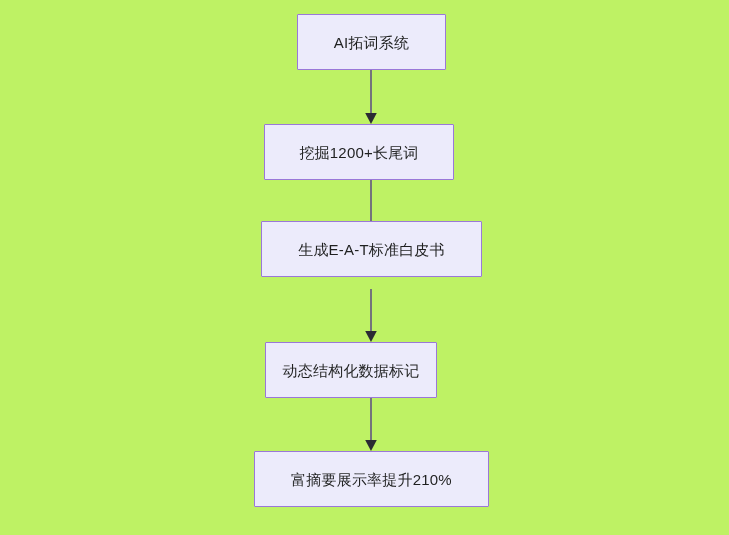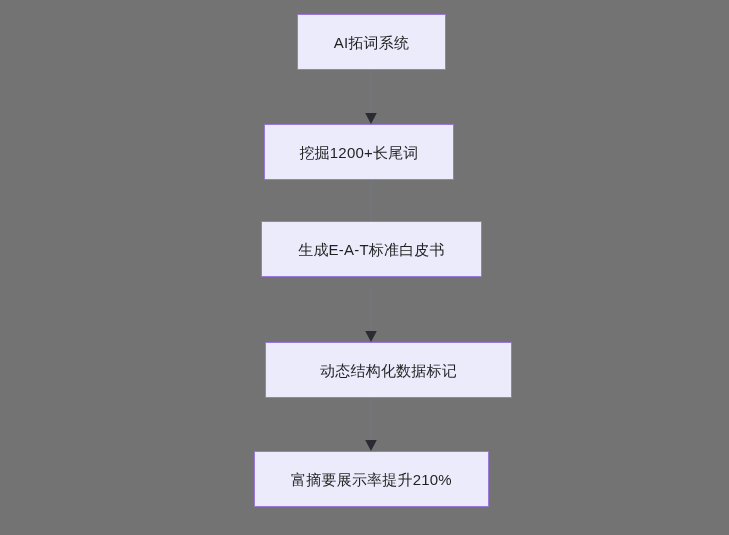--- a/index.html
+++ b/index.html
@@ -11,21 +11,21 @@
     height: 535px;
     background: #f8f8f8;
     font-family: "Liberation Sans", "DejaVu Sans", sans-serif;
     overflow: hidden;
   }
 
   #flowchart-canvas {
     position: relative;
     width: 729px;
     height: 535px;
-    background: #737373;
+    background: #bef264;
   }
 
   .node {
     position: absolute;
     box-sizing: border-box;
     background: #ecebfb;
     border: 1.4px solid #9a78d8;
     border-radius: 1px;
     display: flex;
     align-items: center;
@@ -39,21 +39,21 @@
     line-height: 1;
     letter-spacing: 0.2px;
     white-space: nowrap;
     font-family: "Liberation Sans", "DejaVu Sans", sans-serif;
   }
 
   
   .node-1 { left: 297px; top: 14px;  width: 149px; }
   .node-2 { left: 264px; top: 124px; width: 190px; }
   .node-3 { left: 261px; top: 221px; width: 221px; }
-  .node-4 { left: 265px; top: 342px; width: 247px; }
+  .node-4 { left: 265px; top: 342px; width: 172px; }
   .node-5 { left: 254px; top: 451px; width: 235px; }
 
   .connector {
     position: absolute;
     left: 0;
     top: 0;
     width: 729px;
     height: 535px;
     pointer-events: none;
   }

